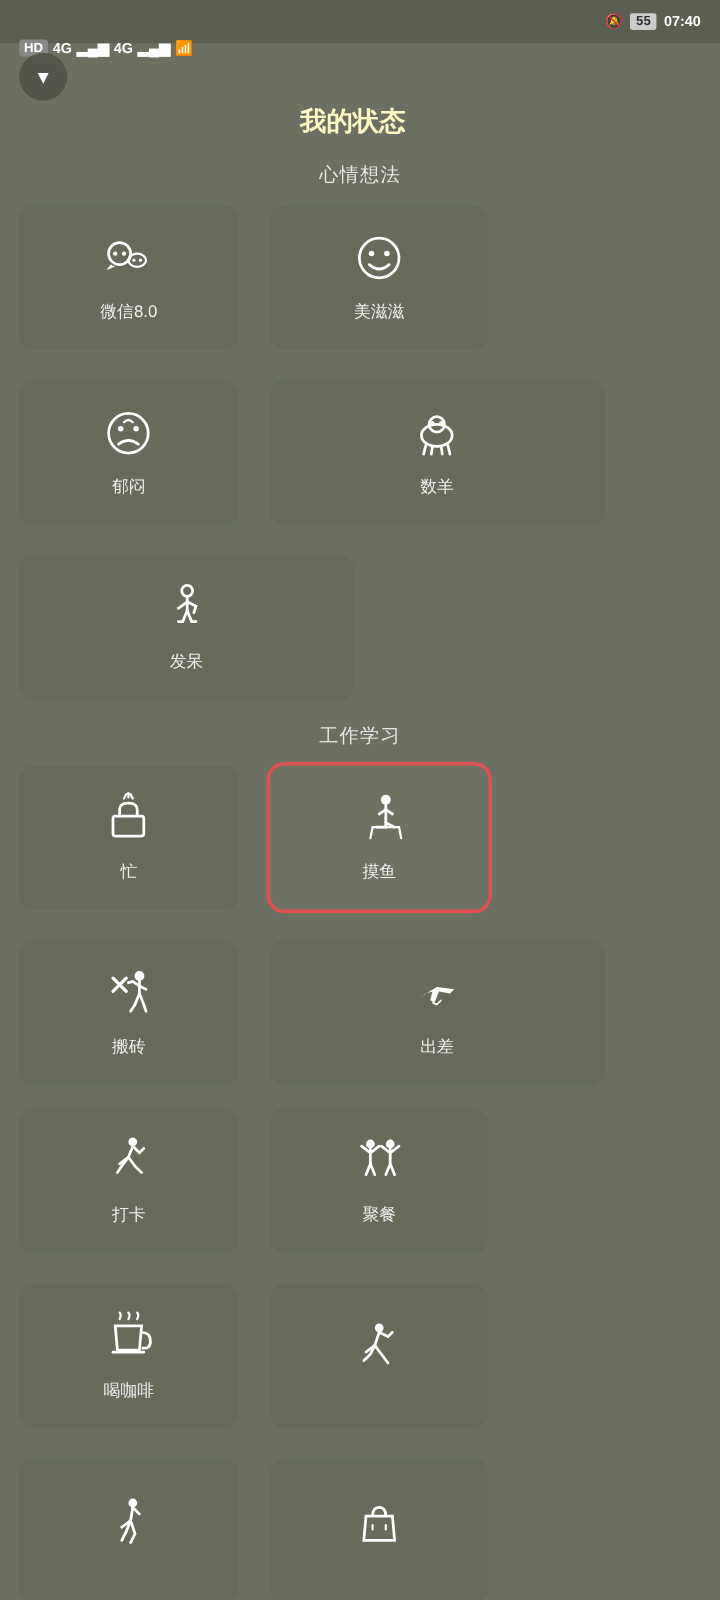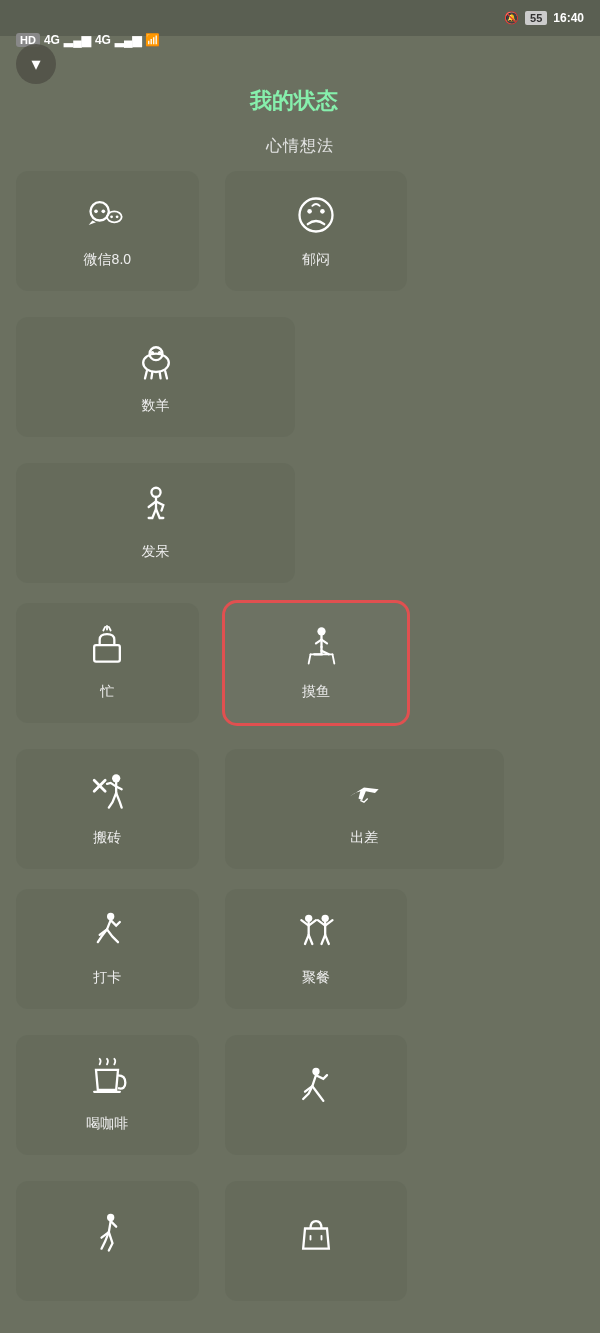--- a/index.html
+++ b/index.html
@@ -72,21 +72,21 @@
       font-size: 18px;
       color: #fff;
     }
 
     
     .page-title {
       text-align: center;
       font-size: 22px;
       font-weight: 600;
       padding: 50px 12px 20px 0;
-      color: #86efac;
+      color: #fef9c3;
     }
 
     
     .section {
       margin-bottom: 20px;
     }
     .section-title {
       text-align: center;
       font-size: 16px;
       color: #e5e5e5;
@@ -146,21 +146,21 @@
     <span class="status-badge">HD</span>
     <span>4G</span>
     <span>▂▄▆</span>
     <span>4G</span>
     <span>▂▄▆</span>
     <span>📶</span>
   </div>
   <div class="status-right">
     <span>🔕</span>
     <span class="battery">55</span>
-    <span>16:40</span>
+    <span>07:40</span>
   </div>
 </div>
 
 <div class="back-btn"></div>
 
 <div class="page-title">我的状态</div>
 
 <div class="section">
   <div class="section-title">心情想法</div>
   <div class="grid">
@@ -173,20 +173,31 @@
           <circle cx="20" cy="20" r="2" fill="white"></circle>
           <ellipse cx="32" cy="26" rx="8" ry="6" fill="none" stroke="white" stroke-width="2"></ellipse>
           <circle cx="29" cy="26" r="1.5" fill="white"></circle>
           <circle cx="35" cy="26" r="1.5" fill="white"></circle>
           <path d="M8 30 L4 35 L12 32" fill="white"></path>
         </svg>
       </div>
       <span class="label">微信8.0</span>
     </div>
 
+    <div class="grid-item">
+      <div class="icon">
+        <svg viewBox="0 0 48 48">
+          <circle cx="24" cy="24" r="18" fill="none" stroke="white" stroke-width="2.5"></circle>
+          <circle cx="17" cy="20" r="2.5" fill="white"></circle>
+          <circle cx="31" cy="20" r="2.5" fill="white"></circle>
+          <path d="M15 30 Q24 38 33 30" fill="none" stroke="white" stroke-width="2.5" stroke-linecap="round"></path>
+        </svg>
+      </div>
+      <span class="label">美滋滋</span>
+    </div>
 
     <div class="grid-item">
       <div class="icon">
         <svg viewBox="0 0 48 48">
           <circle cx="24" cy="24" r="18" fill="none" stroke="white" stroke-width="2.5"></circle>
           <circle cx="17" cy="20" r="2.5" fill="white"></circle>
           <circle cx="31" cy="20" r="2.5" fill="white"></circle>
           <path d="M15 34 Q24 27 33 34" fill="none" stroke="white" stroke-width="2.5" stroke-linecap="round"></path>
           <path d="M20 14 Q24 10 28 14" fill="none" stroke="white" stroke-width="2" stroke-linecap="round"></path>
         </svg>
@@ -222,20 +233,21 @@
           <path d="M24 26 L20 36 L16 36" stroke="white" stroke-width="2.5" stroke-linecap="round" fill="none"></path>
           <path d="M24 26 L28 36 L32 36" stroke="white" stroke-width="2.5" stroke-linecap="round" fill="none"></path>
         </svg>
       </div>
       <span class="label">发呆</span>
     </div>
   </div>
 </div>
 
 <div class="section">
+  <div class="section-title">工作学习</div>
   <div class="grid">
 
     <div class="grid-item">
       <div class="icon">
         <svg viewBox="0 0 48 48">
           <rect x="10" y="22" width="28" height="18" rx="2" fill="none" stroke="white" stroke-width="2.5"></rect>
           <path d="M16 22 L16 16 Q16 10 24 10 Q32 10 32 16 L32 22" fill="none" stroke="white" stroke-width="2.5"></path>
 
           <path d="M20 6 L22 2 M24 5 L24 1 M28 6 L26 2" stroke="white" stroke-width="2" stroke-linecap="round"></path>
         </svg>

